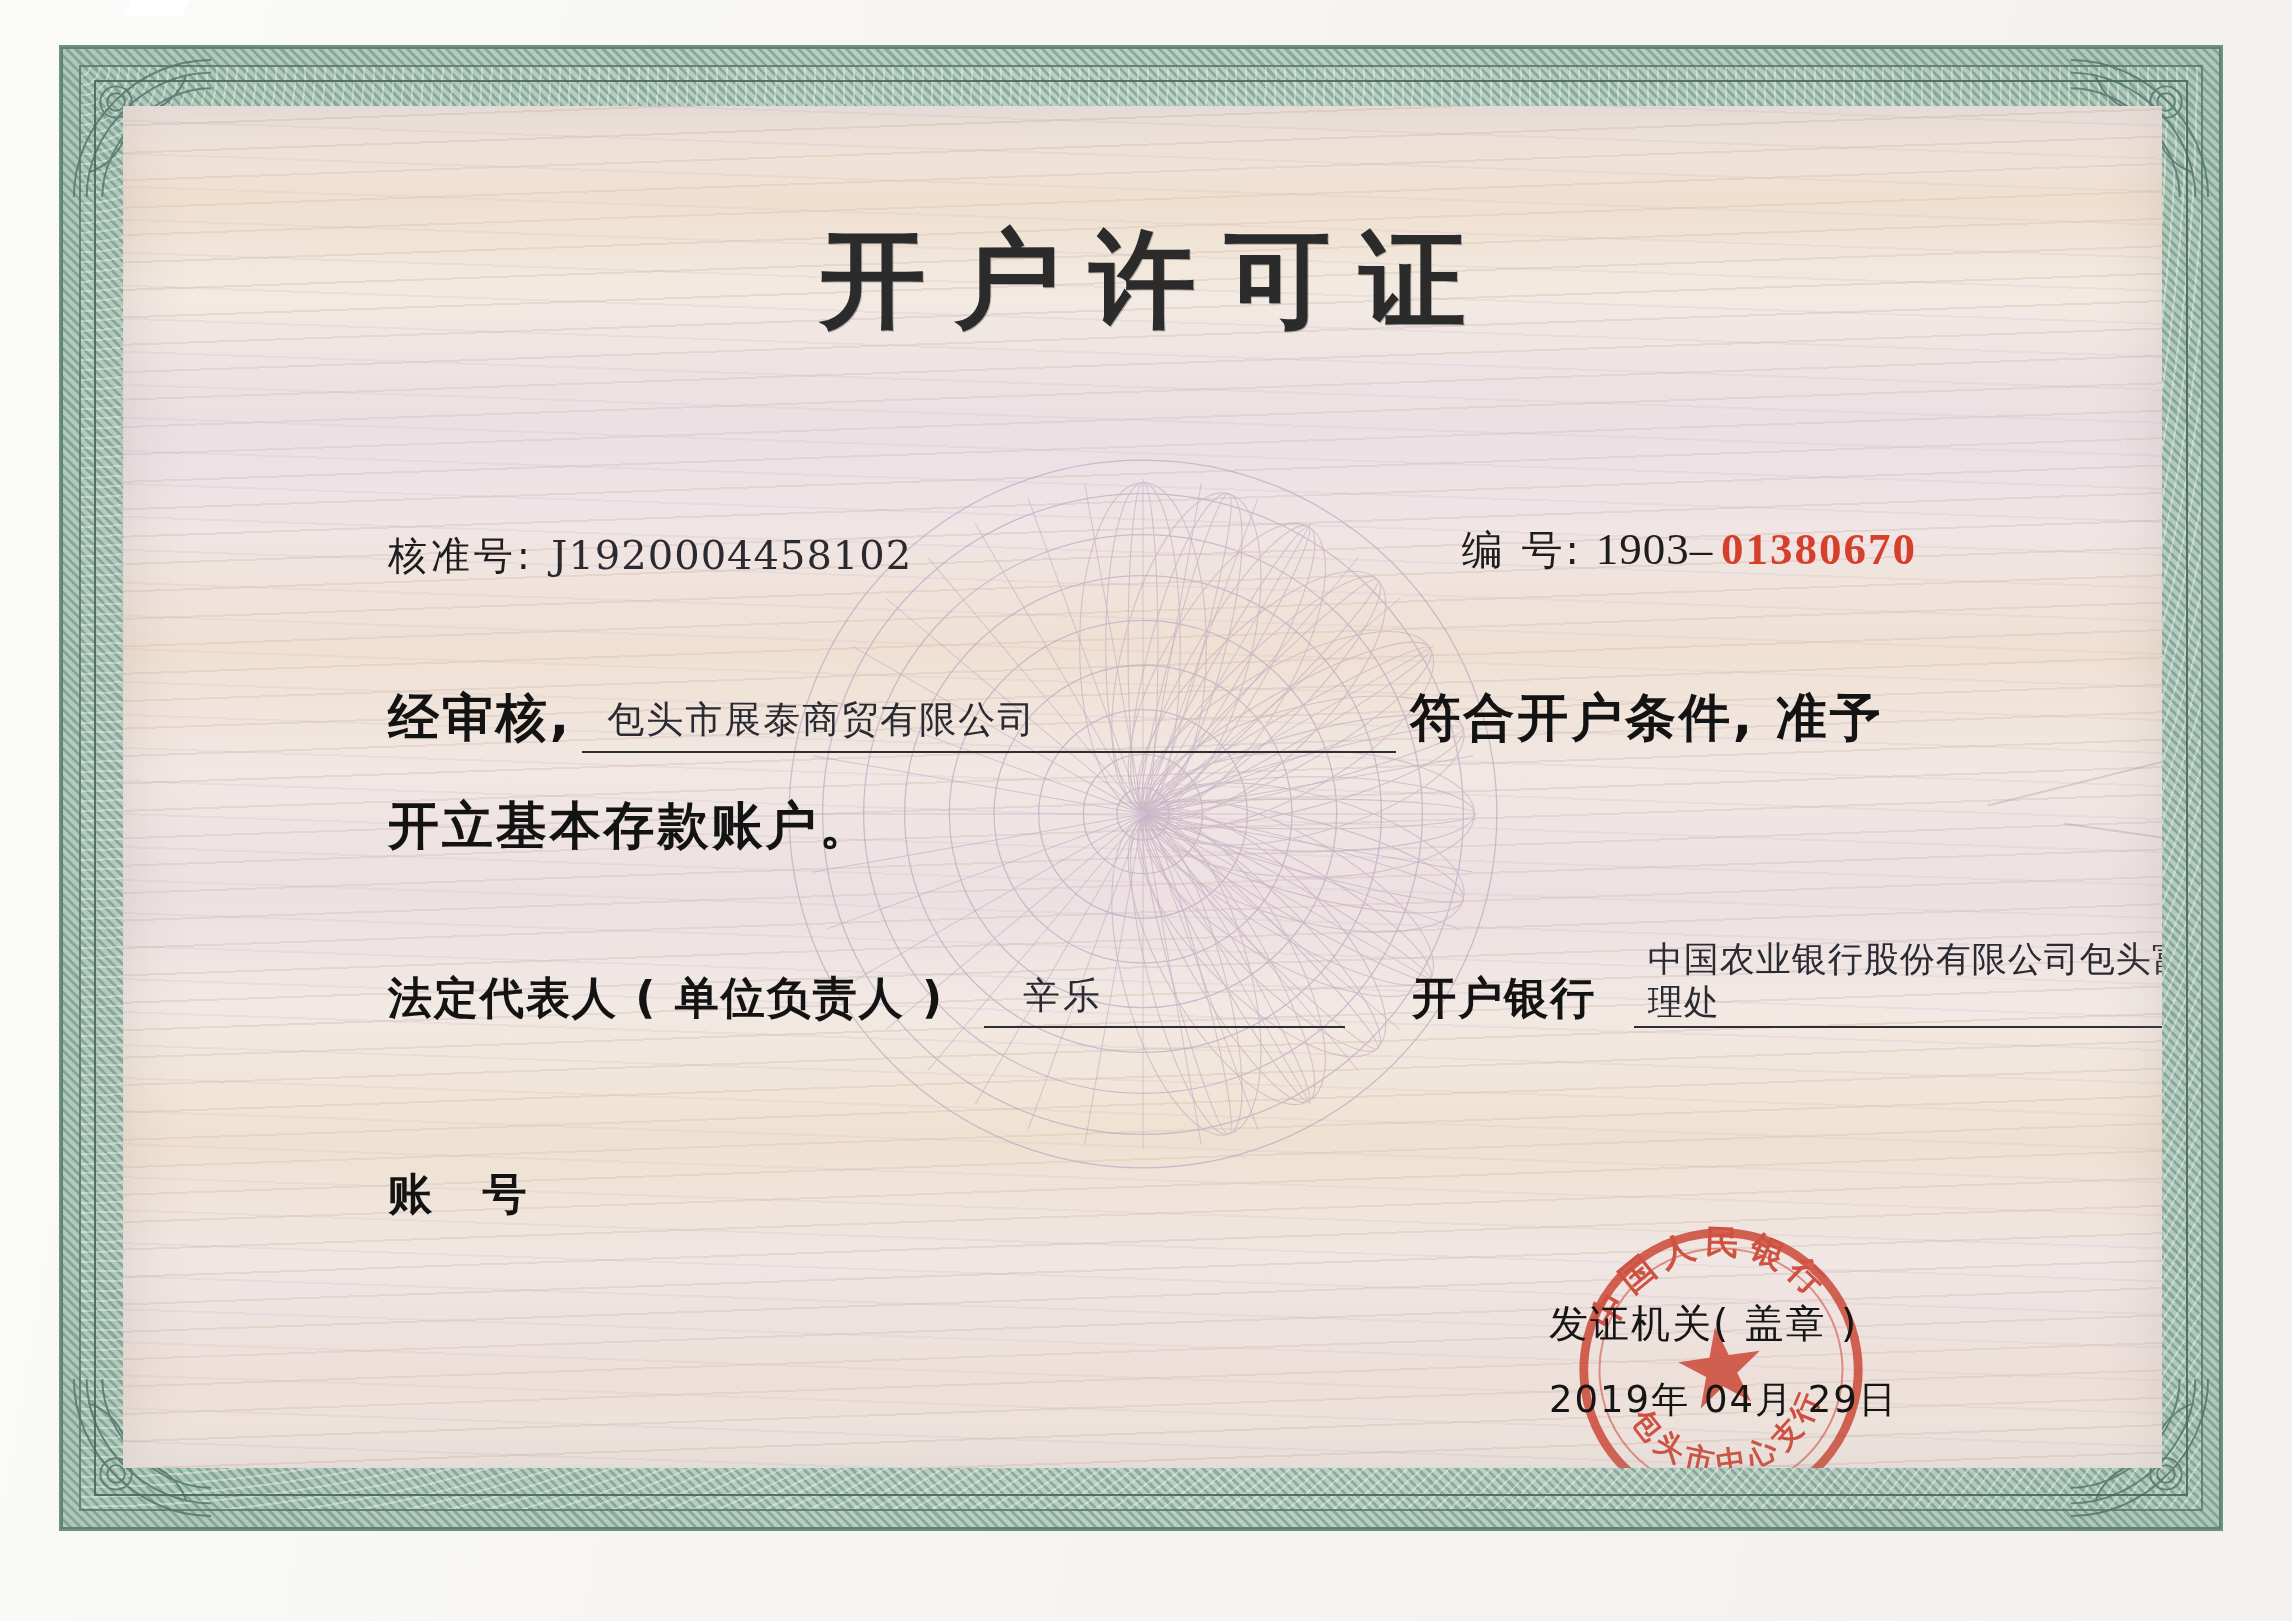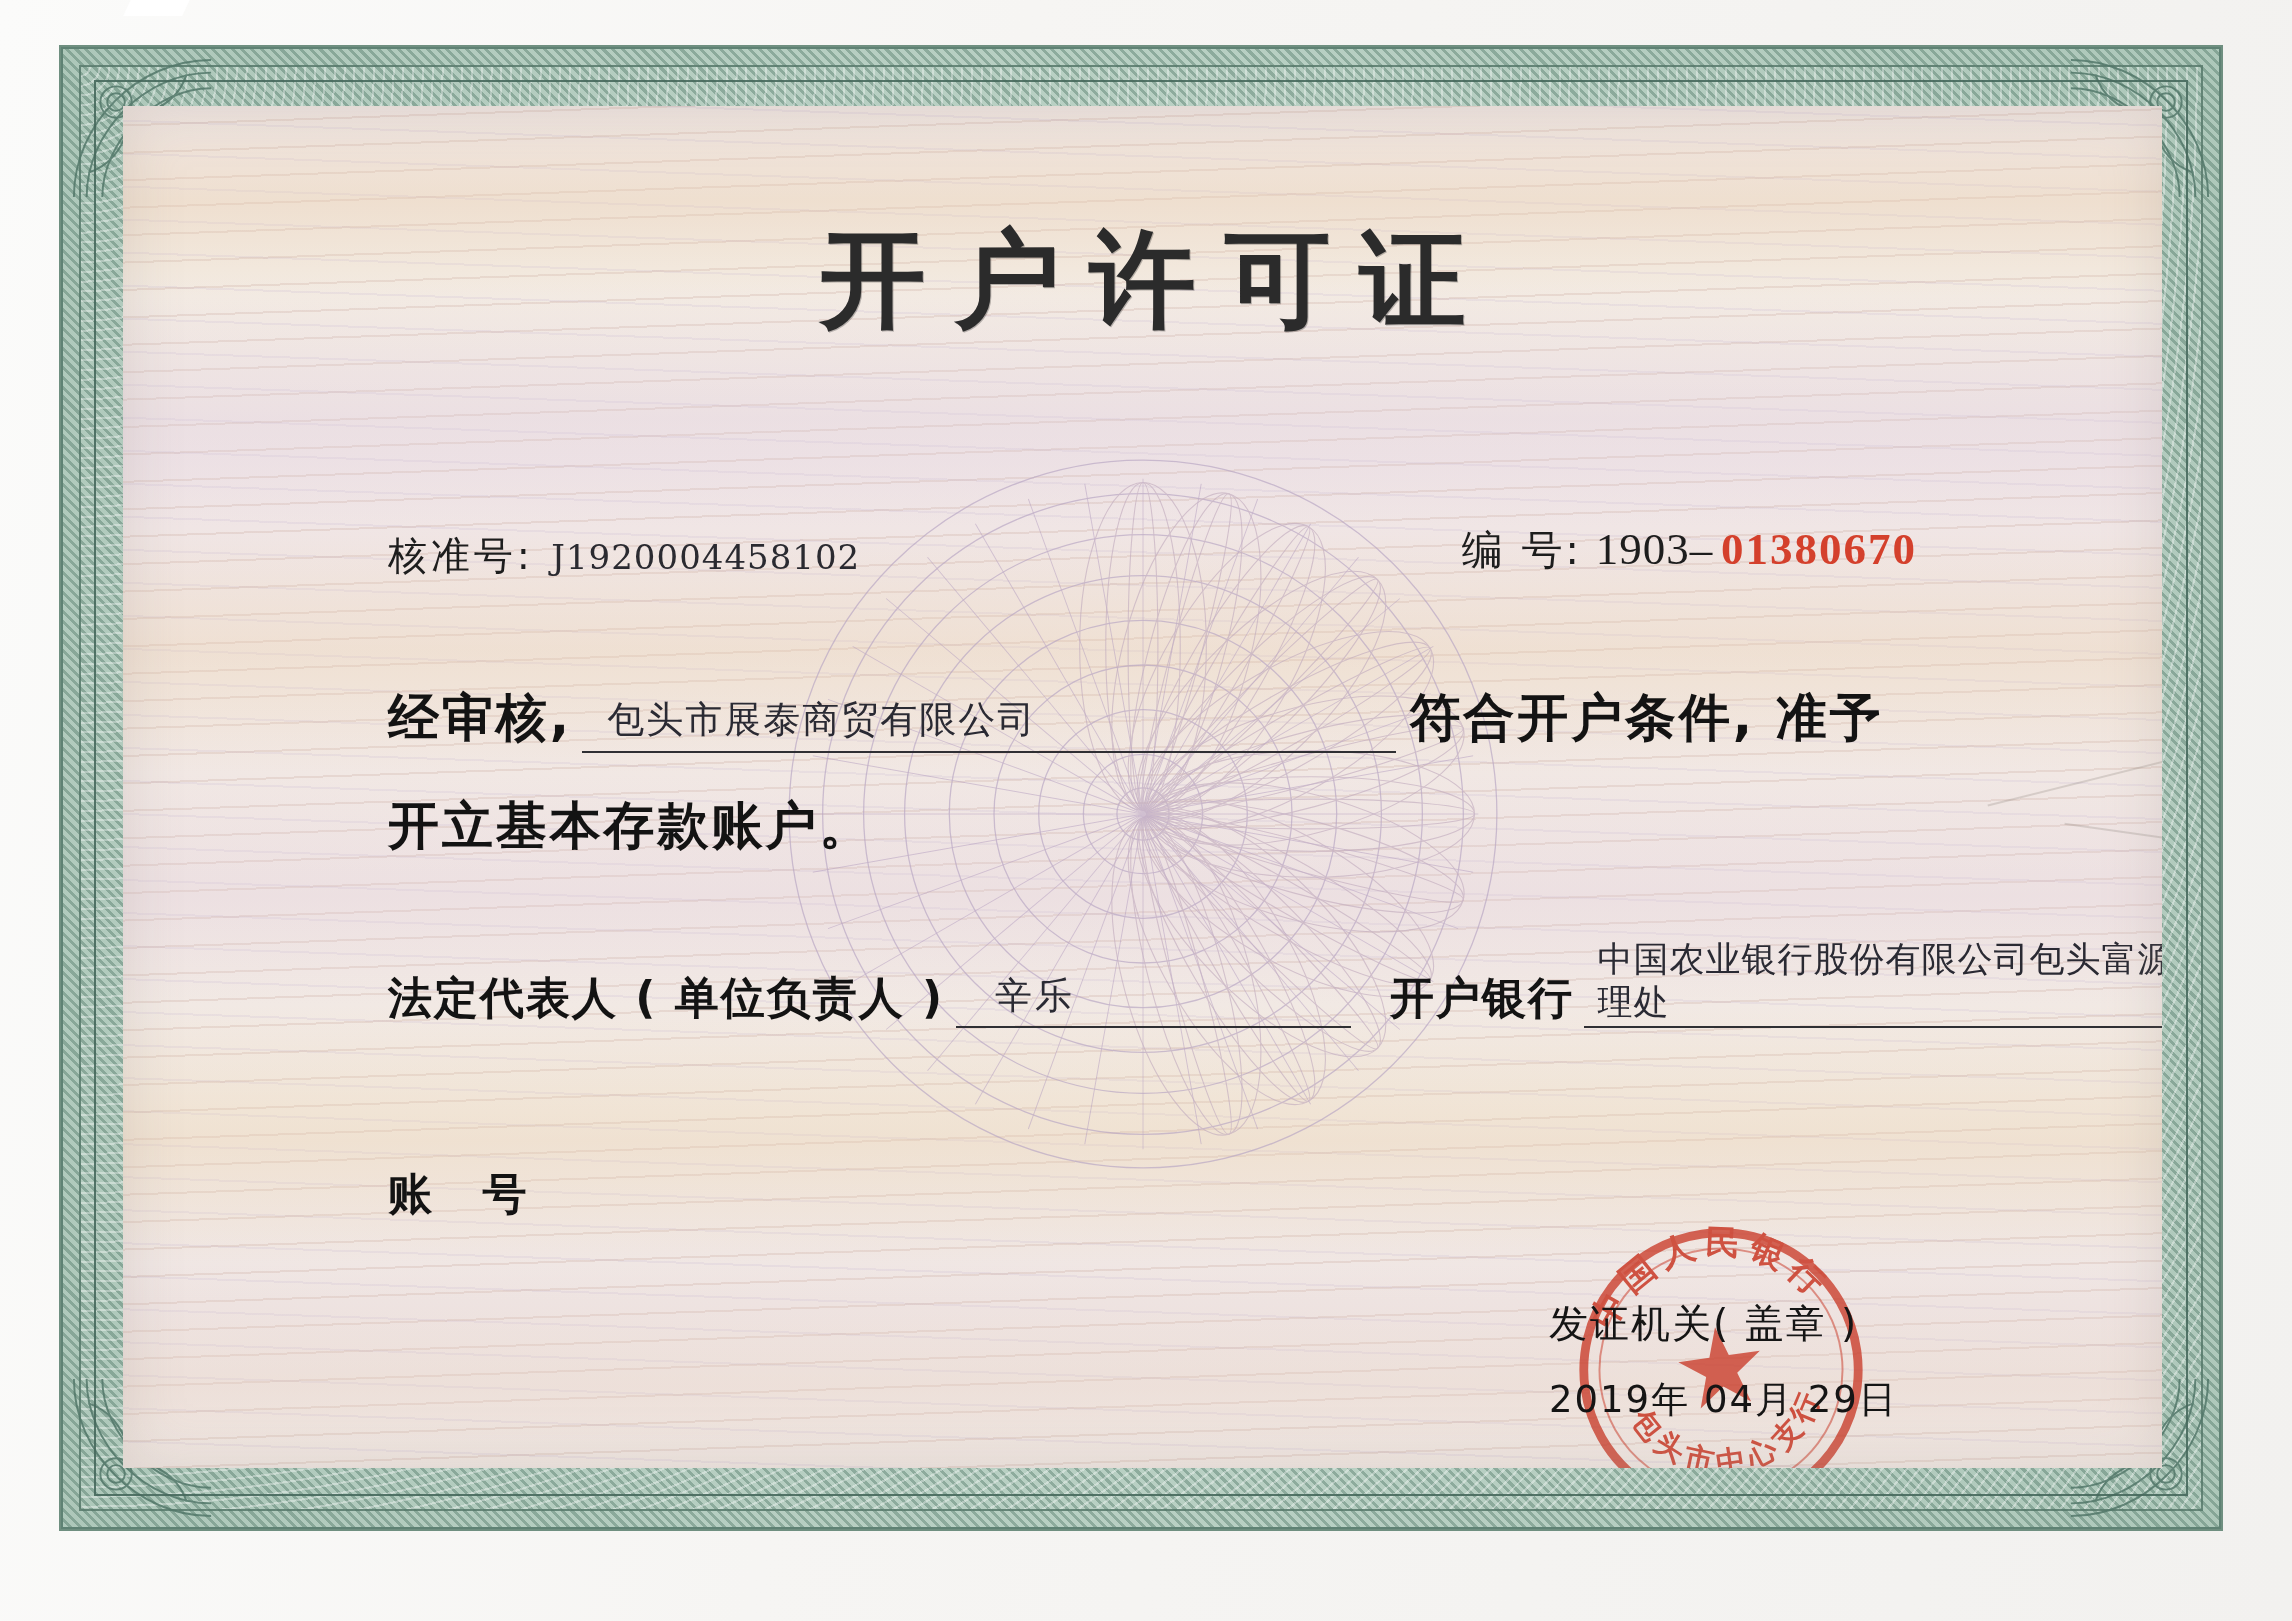--- a/index.html
+++ b/index.html
@@ -191,21 +191,21 @@
     display: flex;
     align-items: baseline;
   }
   #approval-label {
     font-size: 39px;
     letter-spacing: 3.9px;
     font-weight: 500;
   }
   #approval-value {
     margin-left: 17.6px;
-    font-size: 34px;
+    font-size: 40px;
     letter-spacing: 1px;
     color: #2a2a30;
   }
 
   
   #serial-row {
     right: 245px;
     top: 417px;
     display: flex;
     align-items: baseline;
@@ -269,20 +269,21 @@
     top: 686px;
   }
 
   
   #rep-row {
     left: 265px;
     top: 863px;
     display: flex;
     align-items: flex-end;
     width: 1784px;
+    gap: 28px;
   }
   #rep-label {
     font-family: "DejaVu Sans", "Liberation Sans", sans-serif;
     font-weight: 700;
     font-size: 44px;
     letter-spacing: 2px;
     color: #131313;
     white-space: nowrap;
   }
   #rep-blank {

